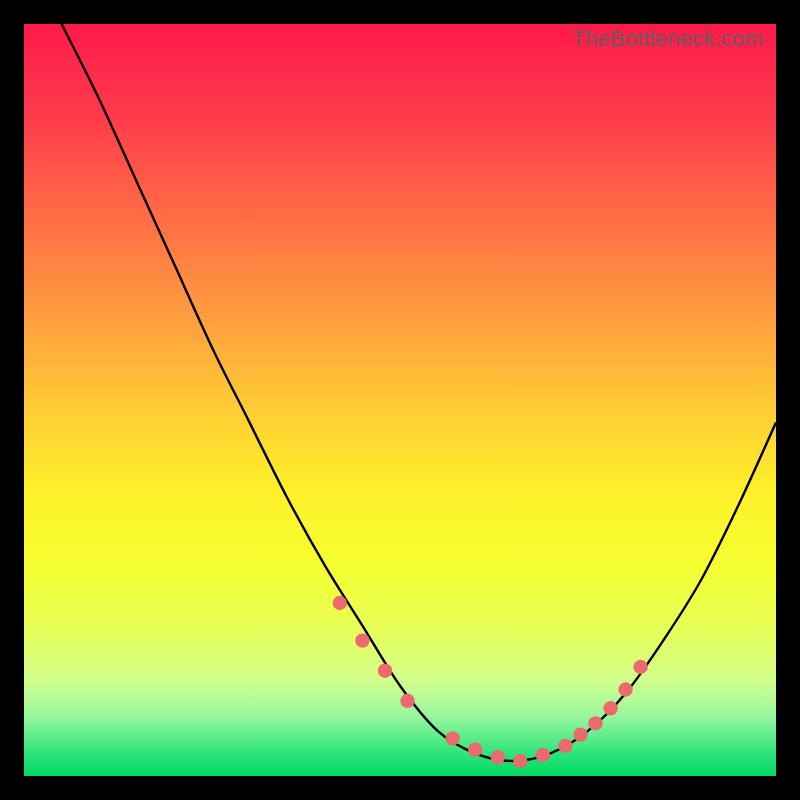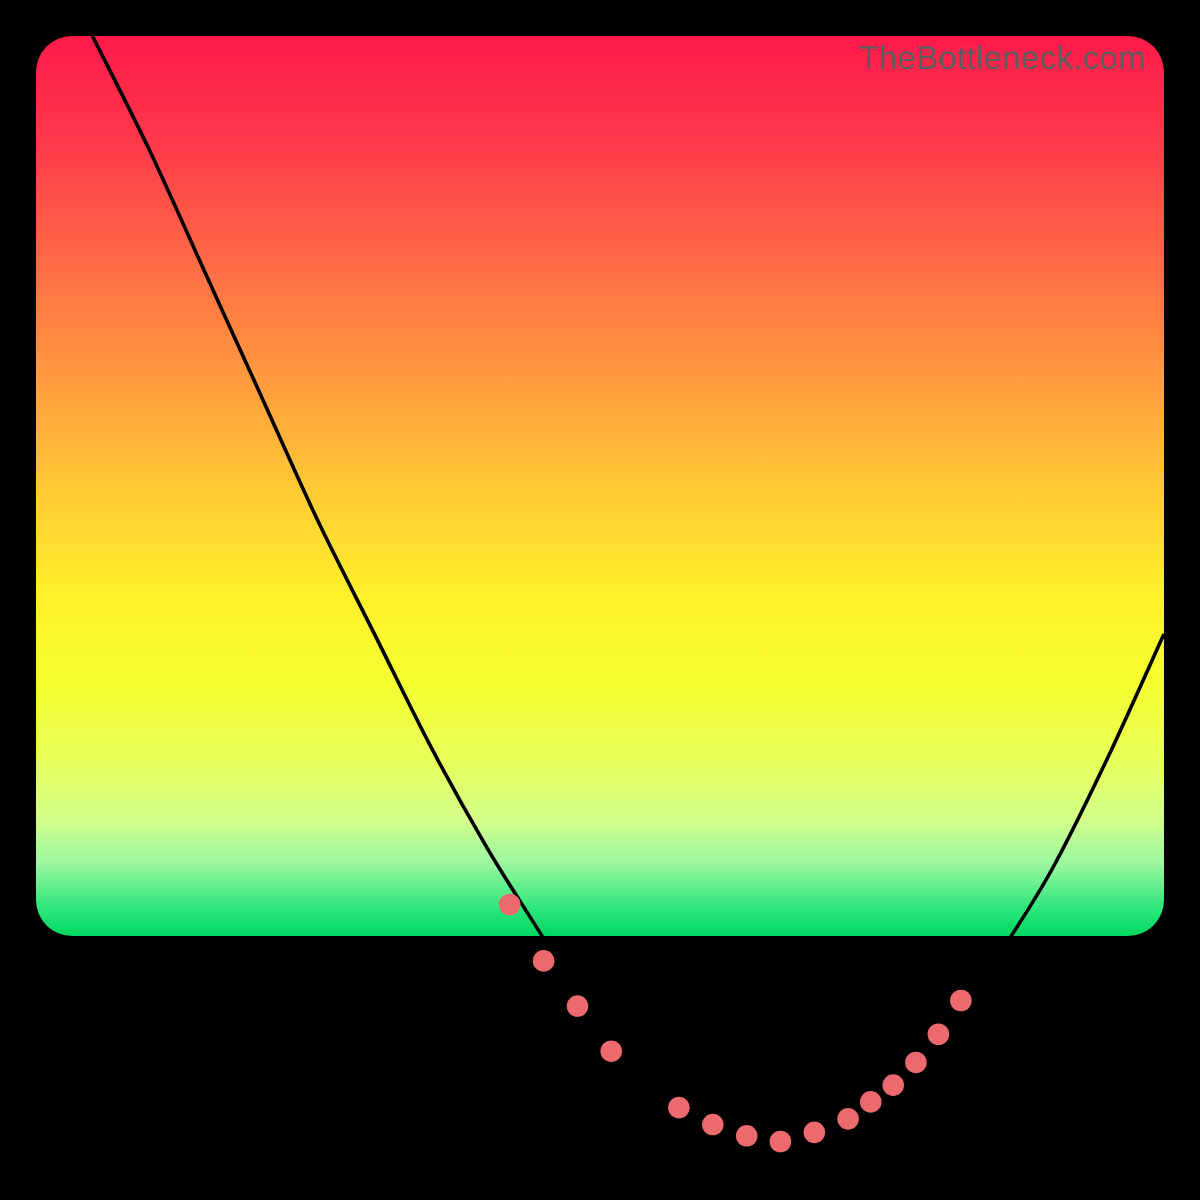--- a/index.html
+++ b/index.html
@@ -3,36 +3,35 @@
 <meta charset="utf-8">
 <style>
   * { margin: 0; padding: 0; box-sizing: border-box; }
   html, body { width: 800px; height: 800px; background: #000; overflow: hidden; }
   .container { position: relative; width: 800px; height: 800px; background: #000; }
   .plot-area {
     position: absolute;
     left: 24px;
     top: 24px;
     width: 752px;
-    height: 600px;
+    height: 752px;
     background: linear-gradient(to bottom,
       #ff1a4a 0%,
       #ff3a4b 12%,
       #ff6a46 25%,
       #ff9a3e 38%,
       #ffc835 50%,
       #fff02a 62%,
       #f5ff30 72%,
       #e8ff55 80%,
       #d3ff8a 87%,
       #9af7a0 92%,
       #2de57a 97%,
       #00d860 100%
     );
-    border-radius: 24px;
   }
   .watermark {
     position: absolute;
     top: 2px;
     right: 12px;
     font-family: Arial, Helvetica, sans-serif;
     font-size: 22px;
     color: #5e5e5e;
     letter-spacing: 0.2px;
   }

